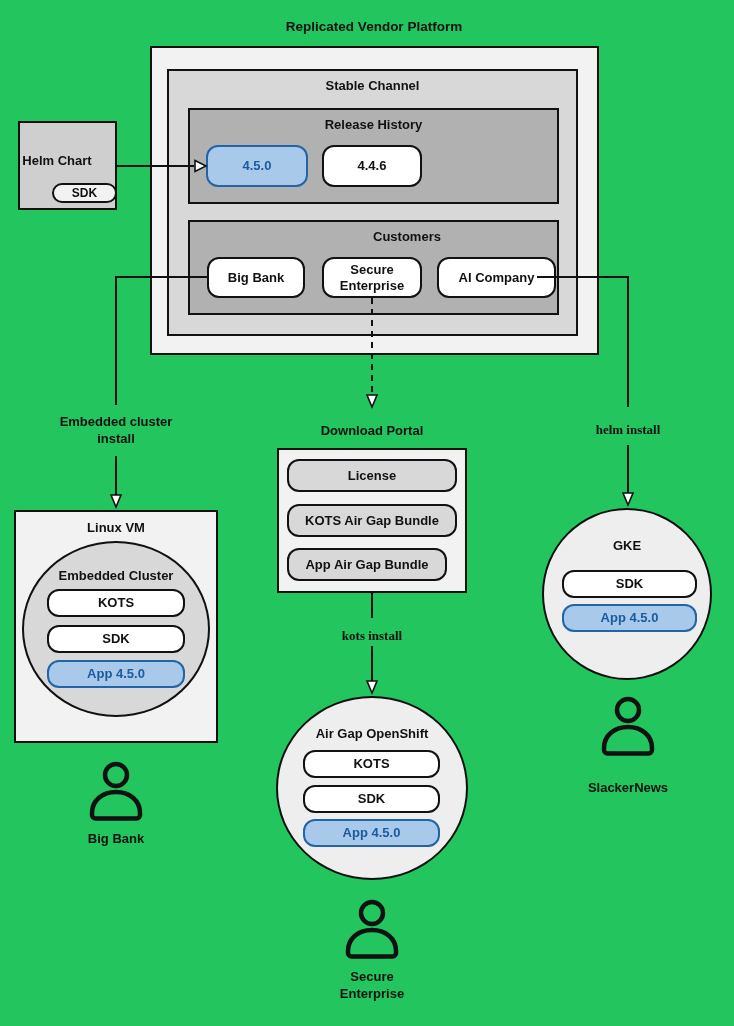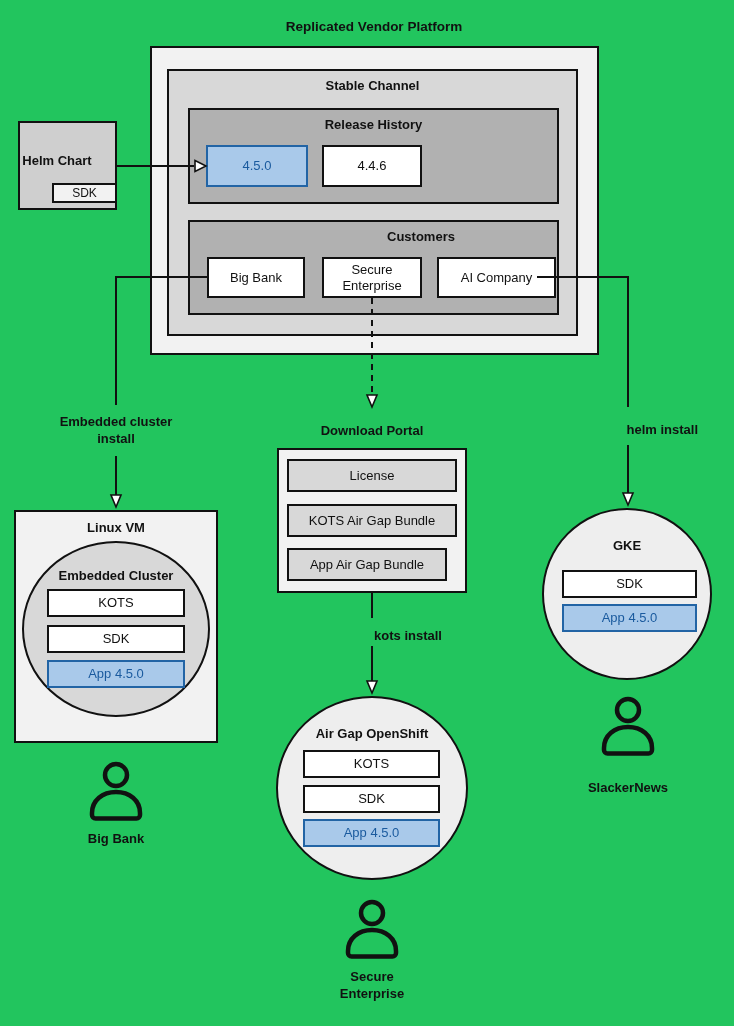--- a/index.html
+++ b/index.html
@@ -3,36 +3,37 @@
 <meta charset="utf-8">
 <style>
   html,body { margin:0; padding:0; background:#fff; }
   .canvas {
     position:relative; width:734px; height:1026px; background:#22c55e;
     font-family:"Liberation Sans", sans-serif; overflow:hidden; color:#111;
   }
   .box { position:absolute; box-sizing:border-box; border:2px solid #111; }
   .cbox {
     display:flex; align-items:center; justify-content:center;
-    text-align:center; font-weight:normal; font-size:13px; line-height:1.2;
+    text-align:center; font-weight:bold; font-size:13px; line-height:1.2;
     padding:0 3px;
+    border-radius:12px;
   }
   .hdr {
     position:absolute; text-align:center; font-weight:bold; font-size:13px;
     line-height:1.3; color:#111;
   }
   .fill-outer   { background:#f2f2f2; }
   .fill-mid     { background:#d8d8d8; }
   .fill-section { background:#b1b1b1; }
   .fill-white   { background:#ffffff; }
   .fill-circle  { background:#eeeeee; }
   .fill-helm    { background:#cfcfcf; }
   .blue { background:#a9c9ea; border-color:#2264a5; color:#1a5a9e; }
   .circle { border-radius:50%; }
-  .mono { font-family:Liberation Sans, sans-serif;text-align:right; }
+  .mono { font-family:Liberation Serif, serif; }
   .overlay { position:absolute; left:0; top:0; width:734px; height:1026px; pointer-events:none; }
   .person { position:absolute; }
 </style>
 </head>
 <body>
 
 <div class="canvas">
 
   <div class="hdr" style="left:224px; top:18px; width:300px; font-size:13.5px;">Replicated Vendor Platform</div>
 
@@ -40,21 +41,21 @@
 
   <div class="box fill-mid" style="left:167px; top:69px; width:411px; height:267px;"></div>
   <div class="hdr" style="left:167px; top:78px; width:411px;">Stable Channel</div>
 
   <div class="box fill-section" style="left:188px; top:108px; width:371px; height:96px;"></div>
   <div class="hdr" style="left:188px; top:117px; width:371px;">Release History</div>
   <div class="box cbox blue" style="left:206px; top:145px; width:102px; height:42px;">4.5.0</div>
   <div class="box cbox fill-white" style="left:322px; top:145px; width:100px; height:42px;">4.4.6</div>
 
   <div class="box fill-section" style="left:188px; top:220px; width:371px; height:95px;"></div>
-  <div class="hdr" style="left:188px; top:229px; width:438px;padding-left:14px;">Customers</div>
+  <div class="hdr" style="left:188px; top:229px; width:438px;">Customers</div>
   <div class="box cbox fill-white" style="left:207px; top:257px; width:98px; height:41px;">Big Bank</div>
   <div class="box cbox fill-white" style="left:322px; top:257px; width:100px; height:41px;">Secure Enterprise</div>
   <div class="box cbox fill-white" style="left:437px; top:257px; width:119px; height:41px;">AI Company</div>
 
   <div class="box fill-helm" style="left:18px; top:121px; width:99px; height:89px;"></div>
   <div class="hdr" style="left:18px; top:153px; width:78px;">Helm Chart</div>
   <div class="box cbox fill-outer" style="left:52px; top:183px; width:65px; height:20px; font-size:12px;">SDK</div>
 
   <div class="hdr" style="left:56px; top:414px; width:120px;">Embedded cluster install</div>
   <div class="box fill-outer" style="left:14px; top:510px; width:204px; height:233px;"></div>

